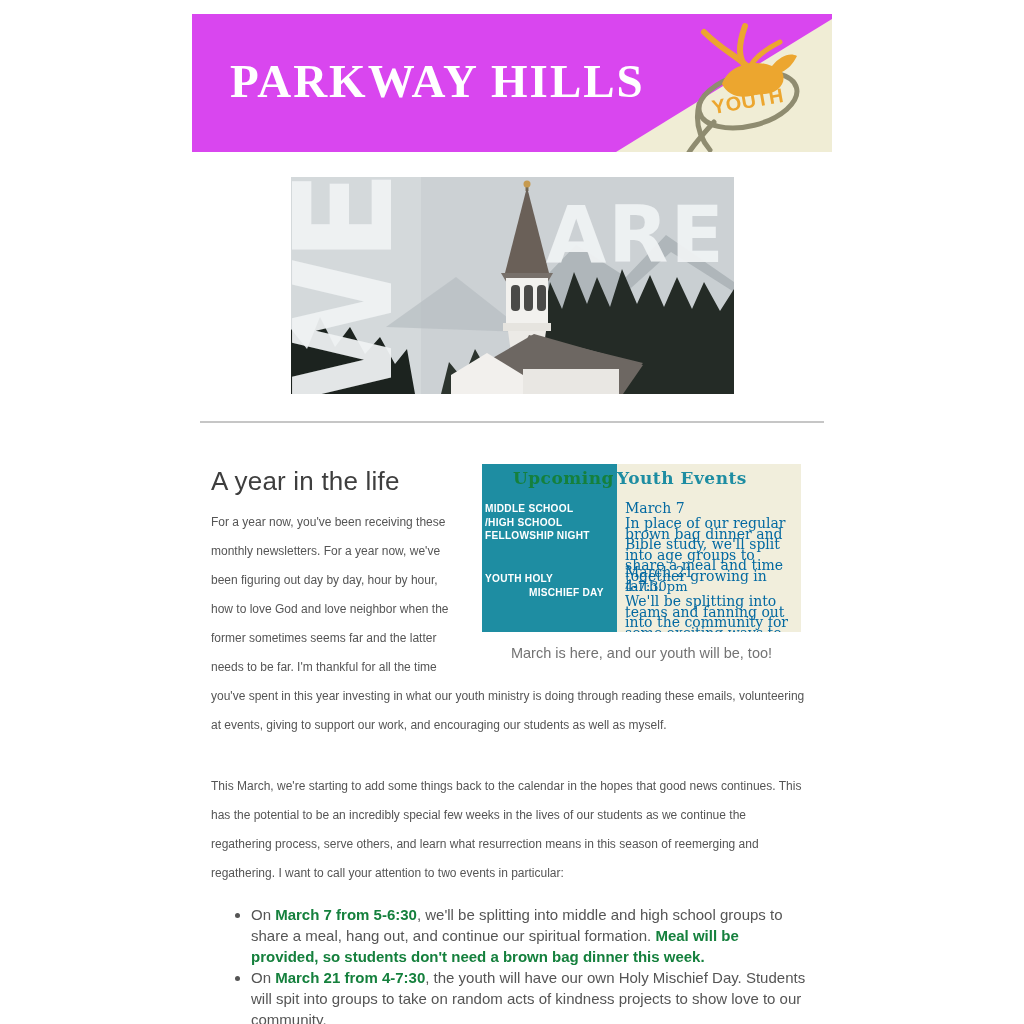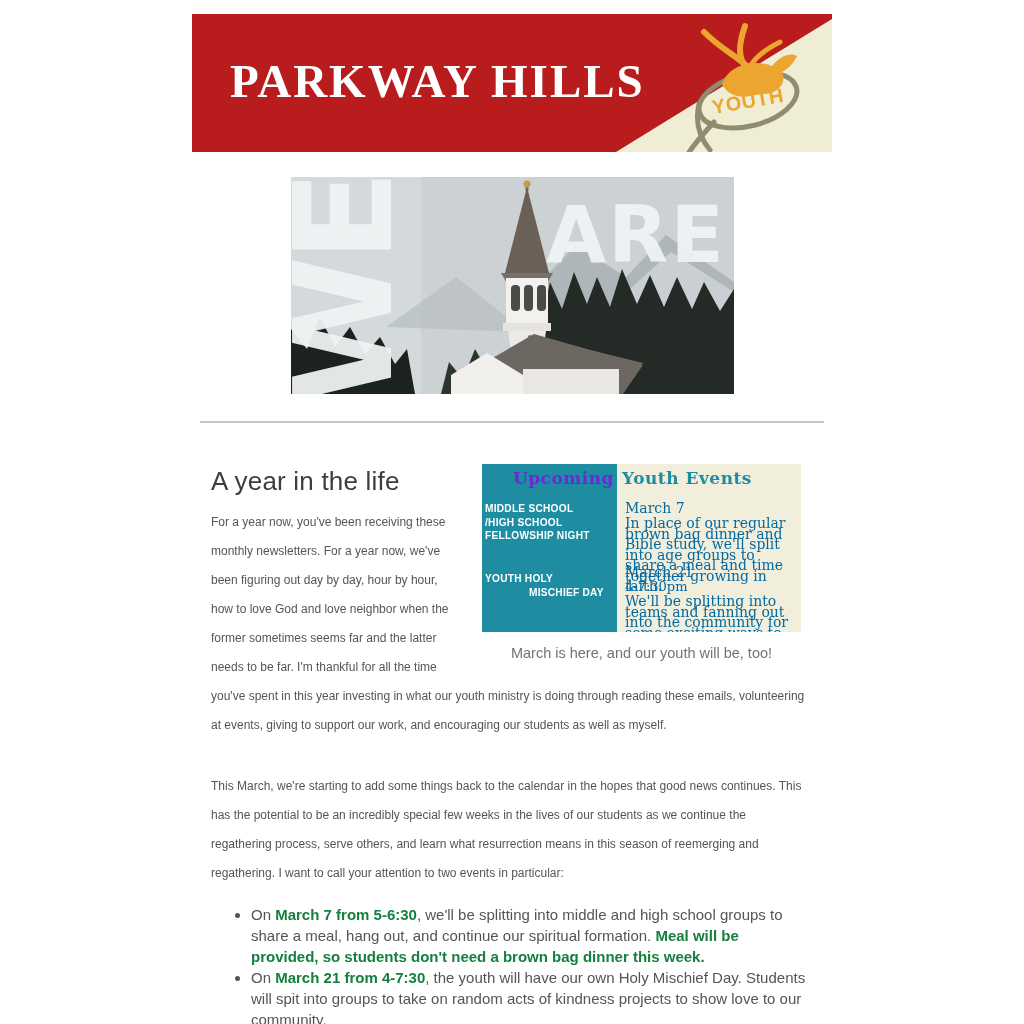--- a/index.html
+++ b/index.html
@@ -2,21 +2,21 @@
 <html><head>
 <meta charset="utf-8">
 <style>
   * { box-sizing: border-box; }
   html, body { margin: 0; padding: 0; background: #ffffff; }
   body { width: 1024px; font-family: "Liberation Sans", sans-serif; }
 
   .email-column { width: 640px; margin: 14px auto 0 auto; }
 
   
-  .banner { position: relative; height: 138px; background: #b91c1c; overflow: hidden; }
+  .banner { position: relative; height: 138px; background: #d946ef; overflow: hidden; }
   .banner-title {
     position: absolute; left: 38px; top: 50%; transform: translateY(-54%);
     color: #ffffff; font-family: "Liberation Serif", serif; font-weight: 600;
     font-size: 47px; letter-spacing: 2px; white-space: nowrap; margin: 0;
   }
   .banner-overlay { position: absolute; inset: 0; width: 640px; height: 138px; }
 
   
   .hero { width: 443px; height: 217px; margin: 25px auto 0 auto; position: relative; }
   .hero svg { display: block; }
@@ -40,22 +40,22 @@
   .flyer-figure { float: right; width: 319px; margin: 0 9px 14px 20px; }
   .flyer {
     position: relative; width: 319px; height: 168px; background: #F1EEDC; overflow: hidden;
     font-family: "DejaVu Serif", serif;
   }
   .flyer-left { position: absolute; left: 0; top: 0; width: 135px; height: 168px; background: #1E8DA2; }
   .flyer-title {
     position: absolute; top: 3px; left: 0; right: 0; display: flex;
     font-weight: bold; font-size: 17px; letter-spacing: 0.5px; line-height: 22px;
   }
-  .flyer-title .t-left { width: 135px; text-align: right; color: #6d28d9; padding-right: 3px; }
-  .flyer-title .t-right { color: #1E8DA2; padding-left: 5px; }
+  .flyer-title .t-left { width: 135px; text-align: right; color: #15803d; padding-right: 3px; }
+  .flyer-title .t-right { color: #1E8DA2; }
   .panel-label {
     position: absolute; left: 3px; color: #ffffff; font-family: "Liberation Sans", sans-serif;
     font-weight: bold; font-size: 11.5px; line-height: 13.5px; letter-spacing: 0.3px;
     transform: scaleX(0.88); transform-origin: left top; white-space: nowrap;
   }
   .panel-label.ev1 { top: 38px; }
   .panel-label.ev2 { top: 108px; }
   .panel-label .indent { padding-left: 50px; display: block; }
   .flyer-right { position: absolute; left: 143px; right: 8px; top: 0; bottom: 0; color: #0369a1; }
   .flyer-event { position: absolute; left: 0; right: 0; }

